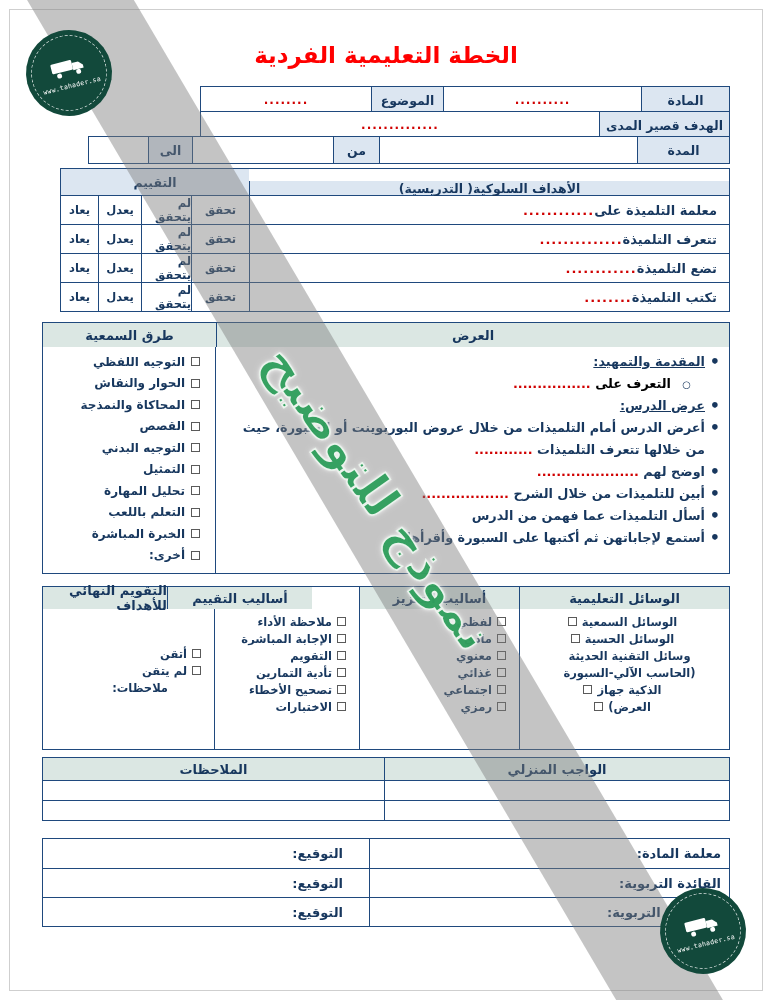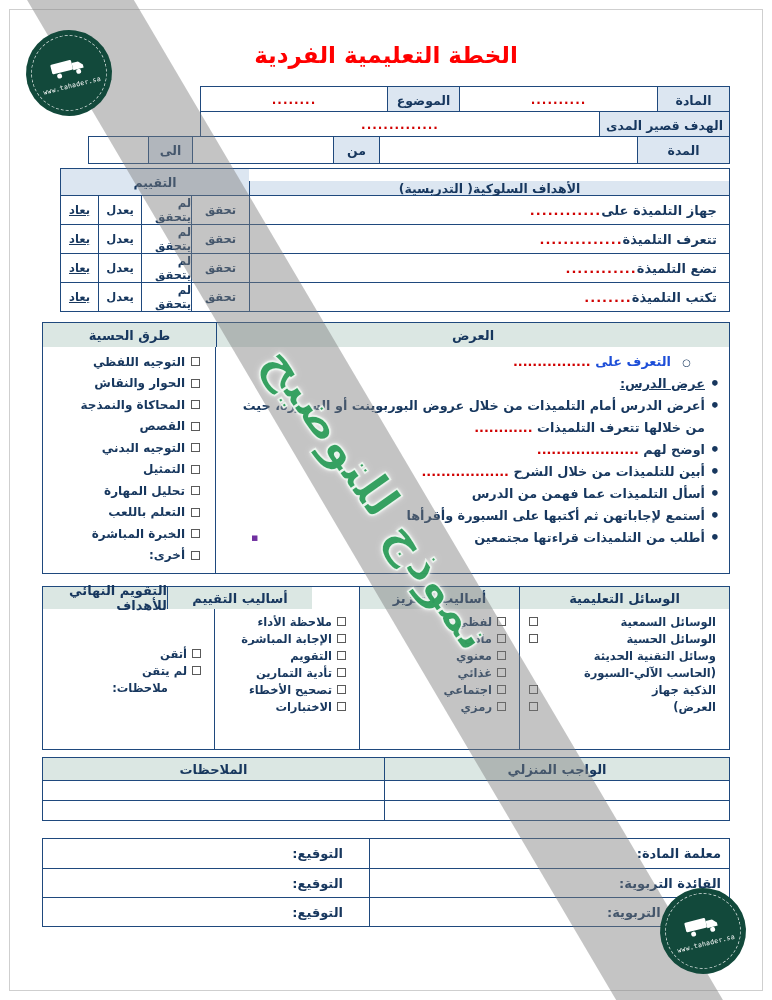--- a/index.html
+++ b/index.html
@@ -28,21 +28,21 @@
   .t1{top:86px;right:42px;width:530px;}  .t1 .row{height:26px;}
   .t2{top:111px;right:42px;width:530px;} .t2 .row{height:26px;}
   .t3{top:136px;right:42px;width:642px;} .t3 .row{height:26px;}
 
   
   .obj-table{top:168px;right:42px;width:670px;}
   .obj-table .row{height:29px;}
   .obj-table .row.head{height:26px;}
   .ocell{flex:1;padding-right:12px;font-size:13px;font-weight:bold;}
   .ecell{justify-content:center;font-size:11.5px;font-weight:bold;}
-  .e1{width:58px;} .e2{width:50px;} .e3{width:43px;} .e4{width:37px;text-decoration:underline;}
+  .e1{width:58px;} .e2{width:50px;} .e3{width:43px;} .e4{width:37px;}
   .espan{width:188px;}
   .ohead{flex:1;margin-top:12px;}
 
   
   .pres{top:322px;right:42px;width:688px;}
   .pres .row.head{height:24px;}
   .phead{flex:1;}
   .mhead{width:173px;}
   .pbody{display:flex;height:226px;}
   .pcontent{flex:1;border-left:1px solid #1F497D;padding-top:4px;}
@@ -50,37 +50,37 @@
   .m-row{height:21.5px;display:flex;align-items:center;gap:6px;padding-right:15px;
          font-size:12px;font-weight:bold;}
   .cb{width:9px;height:9px;border:1.2px solid #5a5a5a;background:#fff;flex:none;}
 
   .b-row{position:relative;padding:0 24px 0 6px;font-size:12.8px;font-weight:bold;
          line-height:22px;color:#17375e;}
   .b-row.dot::before{content:"\2022";position:absolute;right:9px;top:0;font-size:16px;}
   .b-row.circle{padding-right:58px;}
   .b-row.circle::before{content:"\25CB";position:absolute;right:38px;top:1px;font-size:10px;}
   .b-row.u .btext{text-decoration:underline;}
-  .b-row.red .btext{color:#1d4ed8;}
+  .b-row.red .btext{color:#000000;}
   .b-row.end-mark::after{content:"\25AA";color:#7030a0;position:absolute;left:35px;top:0;font-size:11px;}
 
   
   .grid4{top:586px;right:42px;width:688px;}
   .grid4 .row.head{height:22px;}
   .c-aids{width:210px;} .c-reinf{width:160px;margin-left:47px;} .c-assess{width:145px;} .c-final{flex:1;}
   .gbody{display:flex;height:140px;}
   .col{padding-top:4px;}
   .col:not(:last-child){border-left:1px solid #1F497D;}
   .col.aids{width:210px;}
   .col.reinforce{width:160px;}
   .col.assess{width:145px;}
   .col.final{flex:1;padding-top:36px;}
   .g-row{height:17px;display:flex;align-items:center;gap:5px;
          padding:0 13px 0 8px;font-size:11.5px;font-weight:bold;}
-  .aids .g-row{justify-content:space-between;padding-left:9px;}
+  .aids .g-row{justify-content:center;padding-left:9px;}
   .g-row.nobox .cb{visibility:hidden;}
   .g-row.notes{padding-right:46px;}
 
   
   .homework{top:757px;right:42px;width:688px;}
   .homework .row.head{height:22px;}
   .homework .row.empty{height:20px;}
   .hwc{width:345px;justify-content:center;}
   .ntc{flex:1;justify-content:center;}
 
@@ -114,21 +114,21 @@
 </style>
 </head>
 <body>
 
 <div class="frame"></div>
 
 <div class="title">الخطة التعليمية الفردية</div>
 
 <div class="abs box t1">
   <div class="row">
-    <div class="cell hd" style="width:72px">المادة</div>
+    <div class="cell hd" style="width:88px">المادة</div>
     <div class="cell val" style="width:198px">..........</div>
     <div class="cell hd" style="width:72px">الموضوع</div>
     <div class="cell val" style="flex:1">........</div>
   </div>
 </div>
 
 <div class="abs box t2">
   <div class="row">
     <div class="cell hd" style="width:130px">الهدف قصير المدى</div>
     <div class="cell val" style="flex:1">..............</div>
@@ -147,21 +147,21 @@
 </div>
 
 <div class="abs box obj-table">
   <div class="row head">
     <div class="cell hd ohead">الأهداف السلوكية( التدريسية)</div>
     <div class="cell hd espan">التقييم</div>
   </div>
 
     <div class="row">
       <div class="cell ocell">
-        <span class="otext">جهاز التلميذة على</span>
+        <span class="otext">معلمة التلميذة على</span>
         <span class="dots"> ............</span>
       </div>
       <div class="cell ecell e1">تحقق</div>
       <div class="cell ecell e2">لم يتحقق</div>
       <div class="cell ecell e3">يعدل</div>
       <div class="cell ecell e4">يعاد</div>
     </div>
 
     <div class="row">
       <div class="cell ocell">
@@ -194,25 +194,28 @@
       <div class="cell ecell e2">لم يتحقق</div>
       <div class="cell ecell e3">يعدل</div>
       <div class="cell ecell e4">يعاد</div>
     </div>
 
 </div>
 
 <div class="abs box pres">
   <div class="row head">
     <div class="cell shd phead">العرض</div>
-    <div class="cell shd mhead">طرق الحسية</div>
+    <div class="cell shd mhead">طرق السمعية</div>
   </div>
   <div class="pbody">
     <div class="pcontent">
 
+        <div class="b-row dot u">
+          <span class="btext">المقدمة والتمهيد:</span><span class="dots"></span>
+        </div>
 
         <div class="b-row circle red">
           <span class="btext">التعرف على</span><span class="dots"> ................</span>
         </div>
 
         <div class="b-row dot u">
           <span class="btext">عرض الدرس:</span><span class="dots"></span>
         </div>
 
         <div class="b-row dot">
@@ -228,23 +231,20 @@
         </div>
 
         <div class="b-row dot">
           <span class="btext">أسأل التلميذات عما فهمن من الدرس</span><span class="dots"></span>
         </div>
 
         <div class="b-row dot">
           <span class="btext">أستمع لإجاباتهن ثم أكتبها على السبورة وأقرأها</span><span class="dots"></span>
         </div>
 
-        <div class="b-row dot end-mark">
-          <span class="btext">أطلب من التلميذات قراءتها مجتمعين</span><span class="dots"></span>
-        </div>
 
     </div>
     <div class="methods">
 
         <div class="m-row">
           <span class="cb"></span>
           <span class="m-label">التوجيه اللفظي</span>
         </div>
 
         <div class="m-row">

